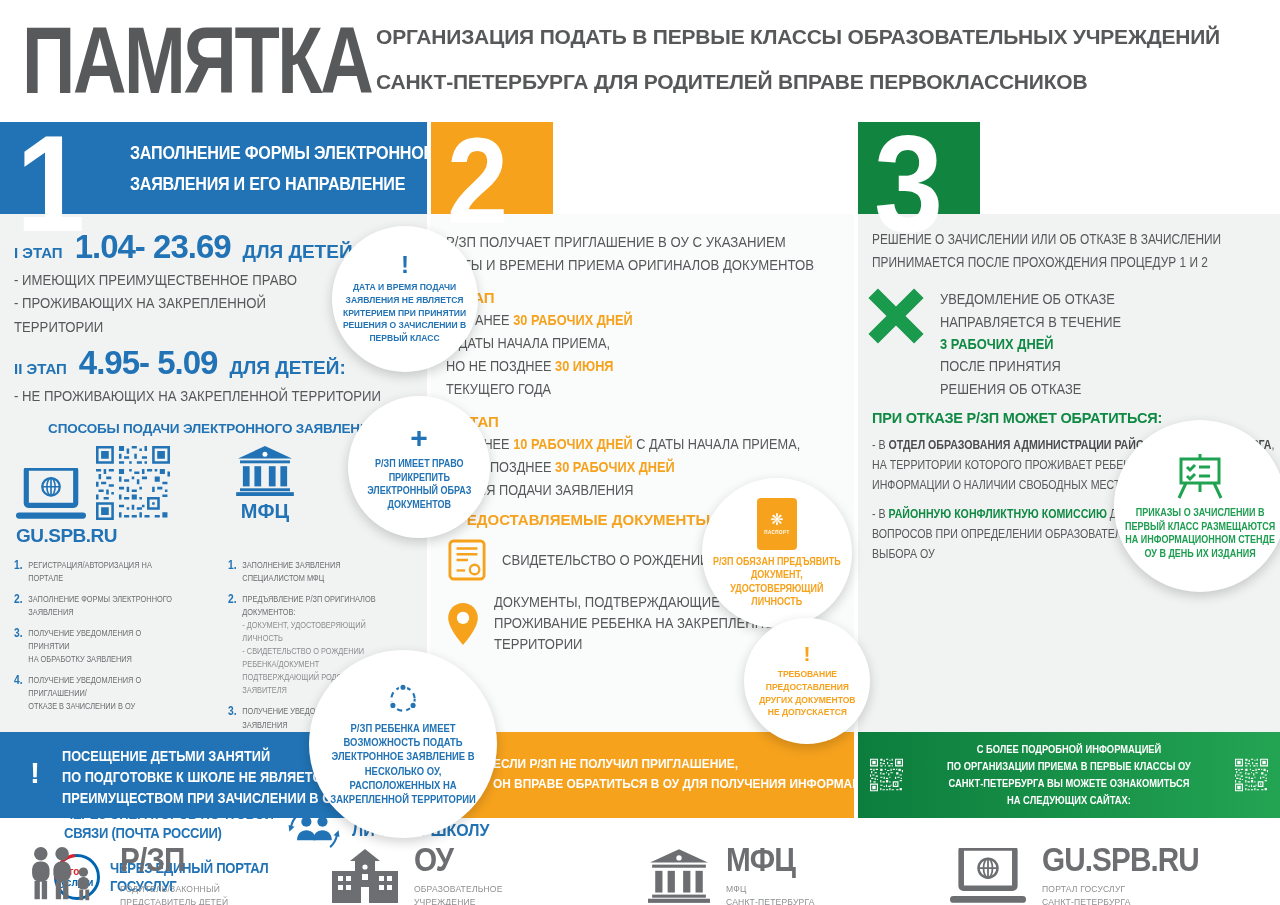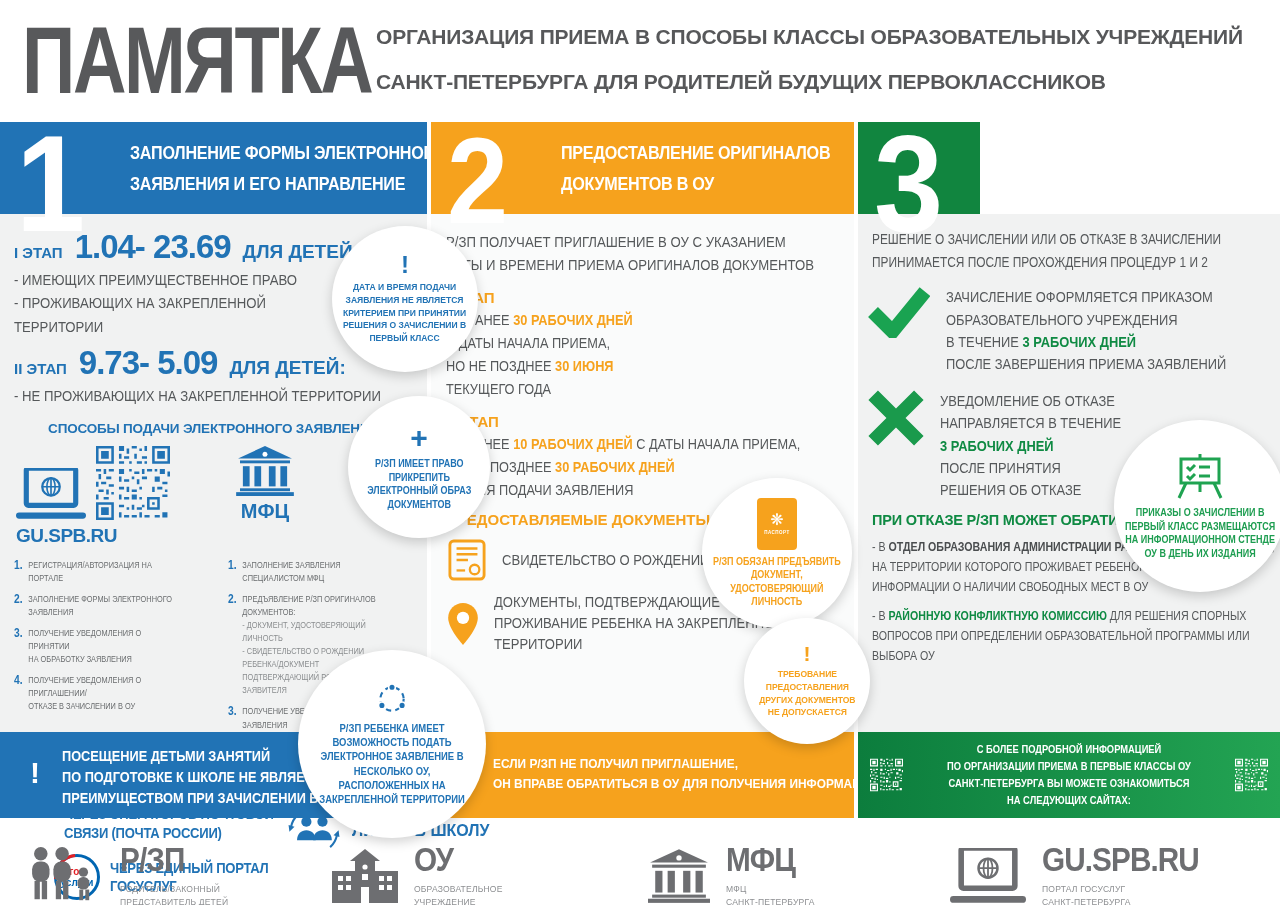--- a/index.html
+++ b/index.html
@@ -107,21 +107,21 @@
             display:flex; flex-direction:column; align-items:center; justify-content:center;
             text-align:center; font-weight:bold; padding:10px; }
   .bubble .mark { font-size:24px; line-height:1; margin-bottom:4px; }
   .btxt { font-size:10px; line-height:1.35; transform:scaleX(.9); width:112%; }
   .bblue { color:#2173b5; }
   .borange { color:#f6a21d; }
   .bgreen { color:#1d9d50; }
   .b-time   { left:332px; top:226px; width:146px; height:146px; }
   .b-attach { left:348px; top:396px; width:142px; height:142px; }
   .b-attach .mark { font-size:30px; }
-  .b-multi  { left:298px; top:650px; width:188px; height:188px; }
+  .b-multi  { left:309px; top:650px; width:188px; height:188px; }
   .b-orig   { left:704px; top:288px; width:154px; height:154px; }
   .b-id     { left:702px; top:478px; width:150px; height:150px; }
   .b-req    { left:744px; top:618px; width:126px; height:126px; }
   .b-req .mark { font-size:21px; }
   .b-orders { left:1114px; top:420px; width:172px; height:172px; }
 
   .passport { width:40px; height:52px; background:#f6a21d; border-radius:4px; display:flex;
               flex-direction:column; align-items:center; justify-content:center; gap:2px; margin-bottom:5px; }
   .passGlyph { color:#fff; font-size:16px; line-height:1; }
   .passLbl { color:#fff; font-size:4.5px; font-weight:bold; letter-spacing:.5px; }
@@ -177,22 +177,22 @@
       </g>
       <circle cx="30" cy="8.5" r="2.6" fill="#fff"></circle>
     </symbol>
   </defs>
 </svg>
 
 <div class="page">
 
   <div class="brand">ПАМЯТКА</div>
   <div class="toptitle">
-    <span>ОРГАНИЗАЦИЯ ПРИЕМА В СПОСОБЫ КЛАССЫ ОБРАЗОВАТЕЛЬНЫХ УЧРЕЖДЕНИЙ</span><br>
-    <span>САНКТ-ПЕТЕРБУРГА ДЛЯ РОДИТЕЛЕЙ БУДУЩИХ ПЕРВОКЛАССНИКОВ</span>
+    <span>ОРГАНИЗАЦИЯ ПОДАТЬ В ПЕРВЫЕ КЛАССЫ ОБРАЗОВАТЕЛЬНЫХ УЧРЕЖДЕНИЙ</span><br>
+    <span>САНКТ-ПЕТЕРБУРГА ДЛЯ РОДИТЕЛЕЙ ВПРАВЕ ПЕРВОКЛАССНИКОВ</span>
   </div>
 
   <section class="col c1">
     <div class="tab"></div>
     <div class="band">
       <div class="band-title">
         <span>ЗАПОЛНЕНИЕ ФОРМЫ ЭЛЕКТРОННОГО</span><br>
         <span>ЗАЯВЛЕНИЯ И ЕГО НАПРАВЛЕНИЕ</span>
       </div>
     </div>
@@ -204,21 +204,21 @@
         <span class="stDates">1.04- 23.69</span>
         <span class="stFor">ДЛЯ ДЕТЕЙ:</span>
       </div>
       <div class="dashes cx85">
         <span>- ИМЕЮЩИХ ПРЕИМУЩЕСТВЕННОЕ ПРАВО</span><br>
         <span>- ПРОЖИВАЮЩИХ НА ЗАКРЕПЛЕННОЙ</span><br>
         <span>ТЕРРИТОРИИ</span>
       </div>
       <div class="stageRow" style="margin-top:6px">
         <span class="stLabel">II ЭТАП</span>
-        <span class="stDates">9.73- 5.09</span>
+        <span class="stDates">4.95- 5.09</span>
         <span class="stFor">ДЛЯ ДЕТЕЙ:</span>
       </div>
       <div class="dashes cx85">
         <span>- НЕ ПРОЖИВАЮЩИХ НА ЗАКРЕПЛЕННОЙ ТЕРРИТОРИИ</span>
       </div>
 
       <div class="waysTitle">СПОСОБЫ ПОДАЧИ ЭЛЕКТРОННОГО ЗАЯВЛЕНИЯ</div>
 
       <div class="ways">
         <div>
@@ -324,26 +324,20 @@
       <div class="banText">
         <span>ПОСЕЩЕНИЕ ДЕТЬМИ ЗАНЯТИЙ</span><br>
         <span>ПО ПОДГОТОВКЕ К ШКОЛЕ НЕ ЯВЛЯЕТСЯ</span><br>
         <span>ПРЕИМУЩЕСТВОМ ПРИ ЗАЧИСЛЕНИИ В ОУ</span>
       </div>
     </div>
   </section>
 
   <section class="col c2">
     <div class="tab"></div>
-    <div class="band">
-      <div class="band-title">
-        <span>ПРЕДОСТАВЛЕНИЕ ОРИГИНАЛОВ</span><br>
-        <span>ДОКУМЕНТОВ В ОУ</span>
-      </div>
-    </div>
     <div class="bignum">2</div>
 
     <div class="bodyarea">
       <div class="c2intro cx85">
         <span>Р/ЗП ПОЛУЧАЕТ ПРИГЛАШЕНИЕ В ОУ С УКАЗАНИЕМ</span><br><span>ДАТЫ И ВРЕМЕНИ ПРИЕМА ОРИГИНАЛОВ ДОКУМЕНТОВ</span>
       </div>
       <div class="sLbl">I ЭТАП</div>
       <div class="stx cx85">
         <span>НЕ РАНЕЕ </span><span class="hl">30 РАБОЧИХ ДНЕЙ</span><br>
         <span>С ДАТЫ НАЧАЛА ПРИЕМА,</span><br>
@@ -387,31 +381,20 @@
 
   <section class="col c3">
     <div class="tab"></div>
     <div class="bignum">3</div>
 
     <div class="bodyarea">
       <div class="c3intro cx85">
         <span>РЕШЕНИЕ О ЗАЧИСЛЕНИИ ИЛИ ОБ ОТКАЗЕ В ЗАЧИСЛЕНИИ</span><br><span>ПРИНИМАЕТСЯ ПОСЛЕ ПРОХОЖДЕНИЯ ПРОЦЕДУР 1 И 2</span>
       </div>
 
-      <div class="okRow">
-        <svg width="62" height="52" viewBox="0 0 66 56">
-          <path d="M5 28 26 49 61 6" stroke="#1aa351" stroke-width="15" fill="none"></path>
-        </svg>
-        <div class="okText">
-          <span>ЗАЧИСЛЕНИЕ ОФОРМЛЯЕТСЯ ПРИКАЗОМ</span><br>
-          <span>ОБРАЗОВАТЕЛЬНОГО УЧРЕЖДЕНИЯ</span><br>
-          <span>В ТЕЧЕНИЕ </span><span class="gb">3 РАБОЧИХ ДНЕЙ</span><br>
-          <span>ПОСЛЕ ЗАВЕРШЕНИЯ ПРИЕМА ЗАЯВЛЕНИЙ</span>
-        </div>
-      </div>
 
       <div class="okRow" style="margin-top:14px">
         <svg width="56" height="56" viewBox="0 0 54 54">
           <path d="M5 5l44 44M49 5 5 49" stroke="#1a9a4c" stroke-width="13"></path>
         </svg>
         <div class="okText">
           <span>УВЕДОМЛЕНИЕ ОБ ОТКАЗЕ</span><br>
           <span>НАПРАВЛЯЕТСЯ В ТЕЧЕНИЕ</span><br>
           <span class="gb">3 РАБОЧИХ ДНЕЙ</span><br>
           <span>ПОСЛЕ ПРИНЯТИЯ</span><br>

